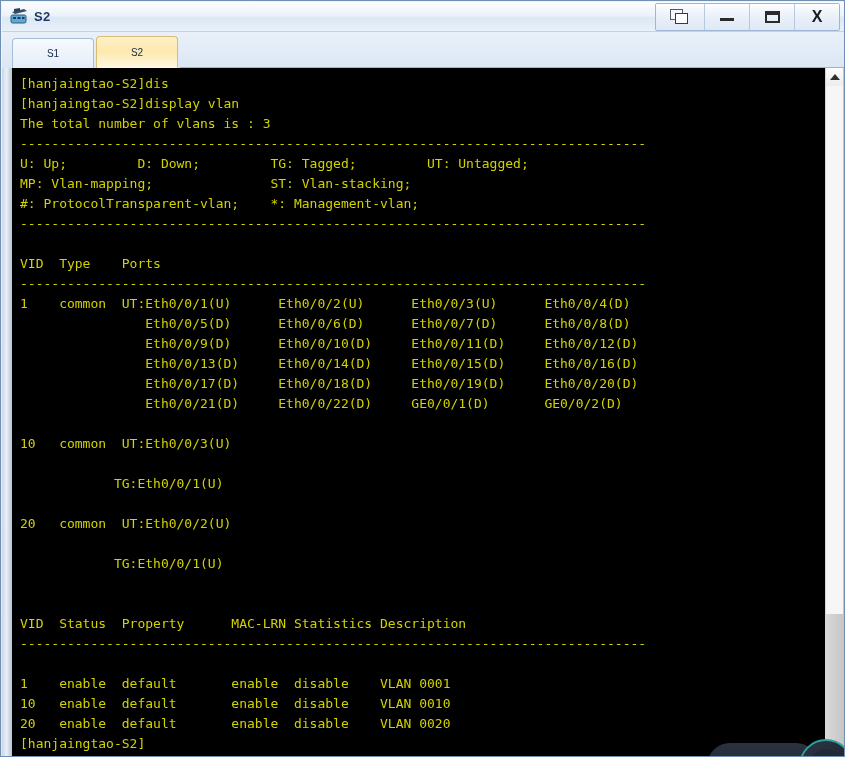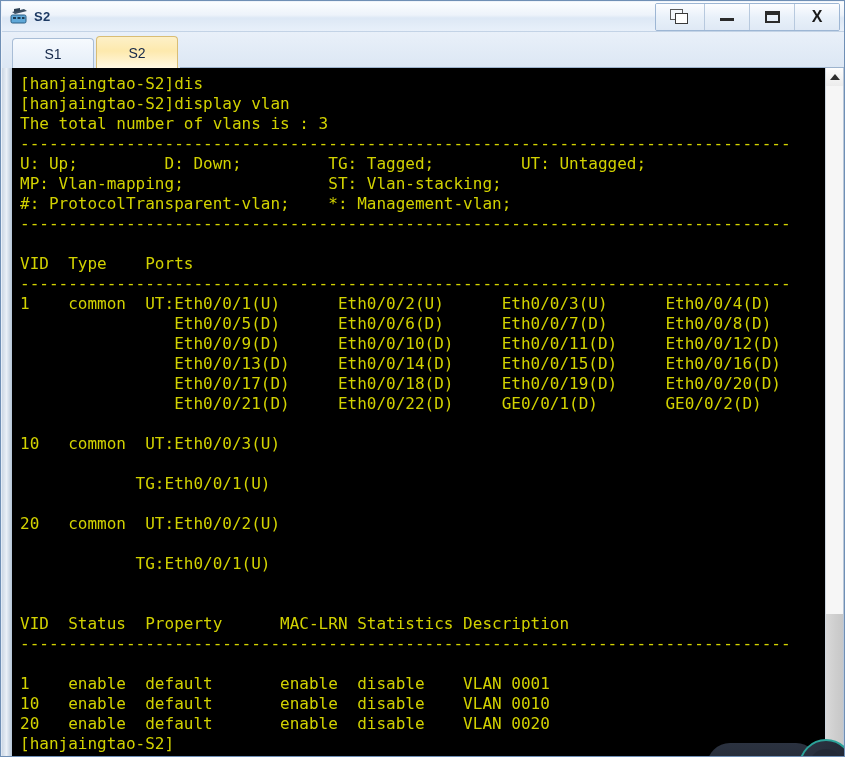--- a/index.html
+++ b/index.html
@@ -110,21 +110,21 @@
     display: flex;
     align-items: flex-end;
   }
   .tab {
     height: 30px;
     min-width: 82px;
     box-sizing: border-box;
     display: flex;
     align-items: center;
     justify-content: center;
-    font-size: 14px;
+    font-size: 10px;
     color: #15284a;
     border: 1px solid #a8bdd6;
     border-bottom: none;
     border-radius: 4px 4px 0 0;
     margin-right: 2px;
     padding: 0 14px;
   }
   .tab.inactive {
     background: linear-gradient(to bottom, #f6fafe 0%, #e4edf8 100%);
   }
@@ -161,21 +161,21 @@
   #terminal {
     position: absolute;
     left: 10px;
     top: 0;
     width: 815px;
     height: 697px;
     background: #000000;
     overflow: hidden;
     color: #d2d200;
     font-family: "DejaVu Sans Mono", "Liberation Mono", monospace;
-    font-size: 16px;
+    font-size: 13px;
     line-height: 20px;
     white-space: pre;
     padding: 6px 0 0 8px;
     box-sizing: border-box;
   }
   #terminal .line { display: block; height: 20px; }
 
   
   #terminal-scrollbar {
     position: absolute;

